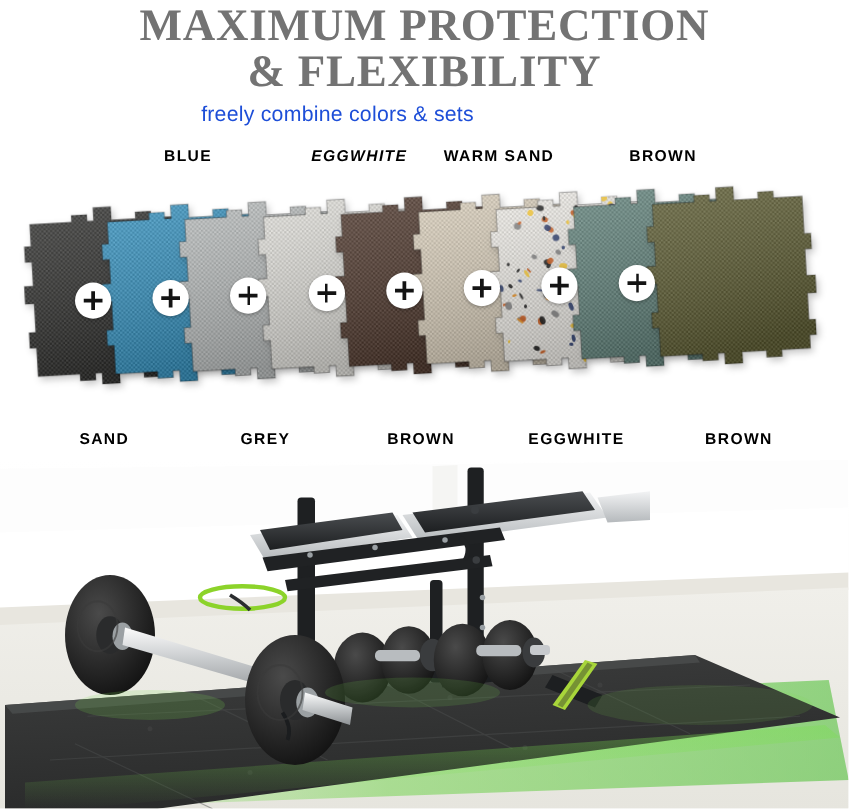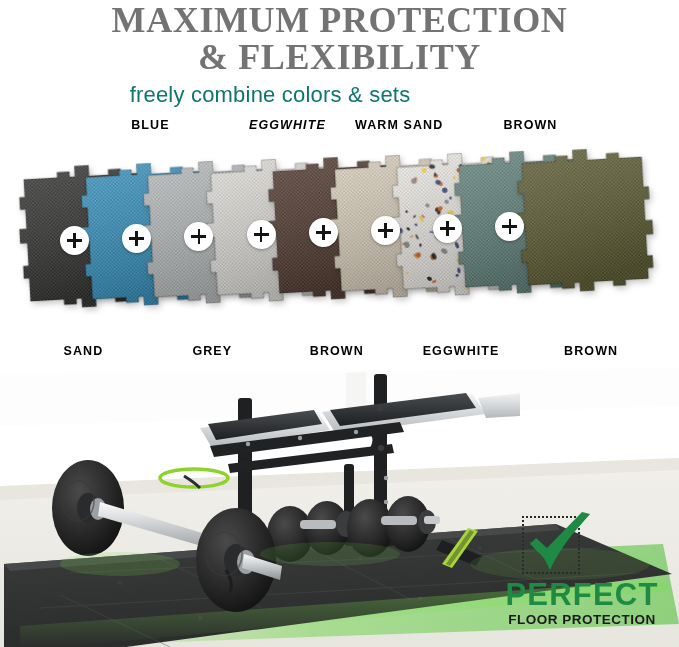--- a/index.html
+++ b/index.html
@@ -17,21 +17,21 @@
   }
   .headline .l1,.headline .l2{
     display:block;
     font-size:36px;line-height:36px;font-weight:bold;
     letter-spacing:.6px;color:#737373;
     font-family:Liberation Serif, serif;
   }
   .headline .l2{margin-top:1px;}
   .subhead{
     position:absolute;left:0;top:82px;width:540px;text-align:center;
-    font-size:22px;color:#0f766e;font-weight:400;letter-spacing:.2px;
+    font-size:17px;color:#1d4ed8;font-weight:400;letter-spacing:.2px;
   }
 
   
   .tilewrap{position:absolute;left:0;top:118px;width:679px;height:252px;}
 
   .label{
     position:absolute;font-size:12.5px;font-weight:bold;color:#000000;
     letter-spacing:1.1px;white-space:nowrap;
   }
   .label.top{top:0px;}
@@ -601,23 +601,14 @@
         <path d="M468 160 L478 163 L452 200 L442 196 Z" fill="#a8d63a"></path>
         <path d="M470 162 L474 164 L450 198 L446 196 Z" fill="#2a2c2e" opacity=".4"></path>
       </g>
 
       <ellipse cx="120" cy="196" rx="60" ry="12" fill="#7ae04e" opacity=".18"></ellipse>
       <ellipse cx="330" cy="186" rx="70" ry="12" fill="#7ae04e" opacity=".15"></ellipse>
       <ellipse cx="560" cy="196" rx="90" ry="16" fill="#7ae04e" opacity=".12"></ellipse>
     </svg>
   </div>
 
-  <div class="badge">
-    <div class="checkbox"></div>
-    <svg class="checkmark" viewBox="0 0 72 62" aria-hidden="true">
-      <path d="M6 32 L24 50 L66 2 L58 0 L23 36 L12 26 Z" fill="#1f8a43"></path>
-      <path d="M5 30 C12 30 20 40 24 50 C34 28 52 8 66 2 C50 18 34 40 26 58 C20 44 12 34 5 30 Z" fill="#1f8a43"></path>
-    </svg>
-    <div class="perfect">PERFECT</div>
-    <div class="floor">FLOOR PROTECTION</div>
-  </div>
 
 </div>
 
 </body></html>

